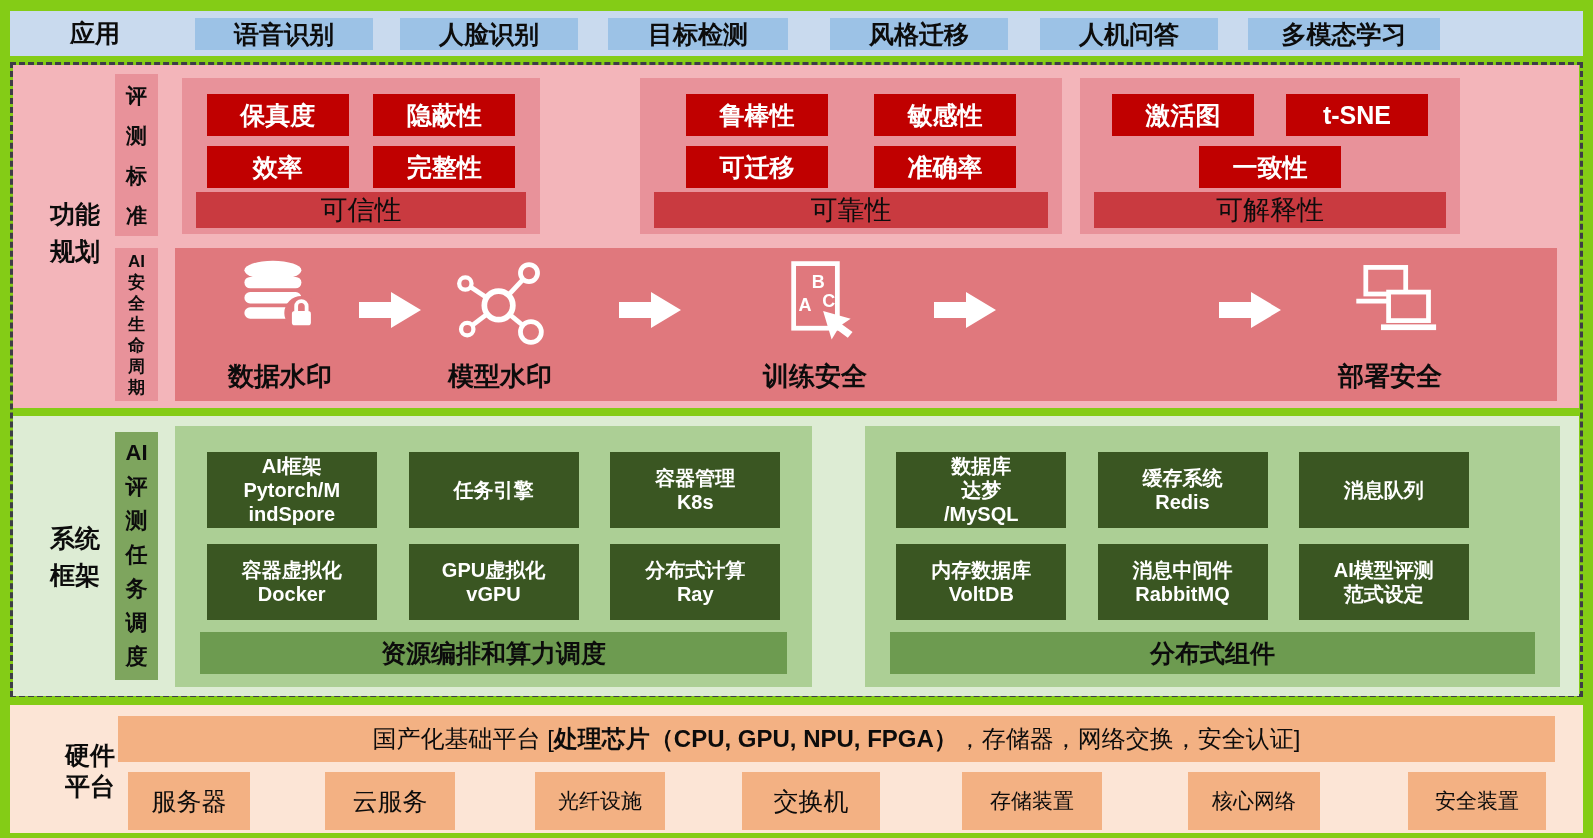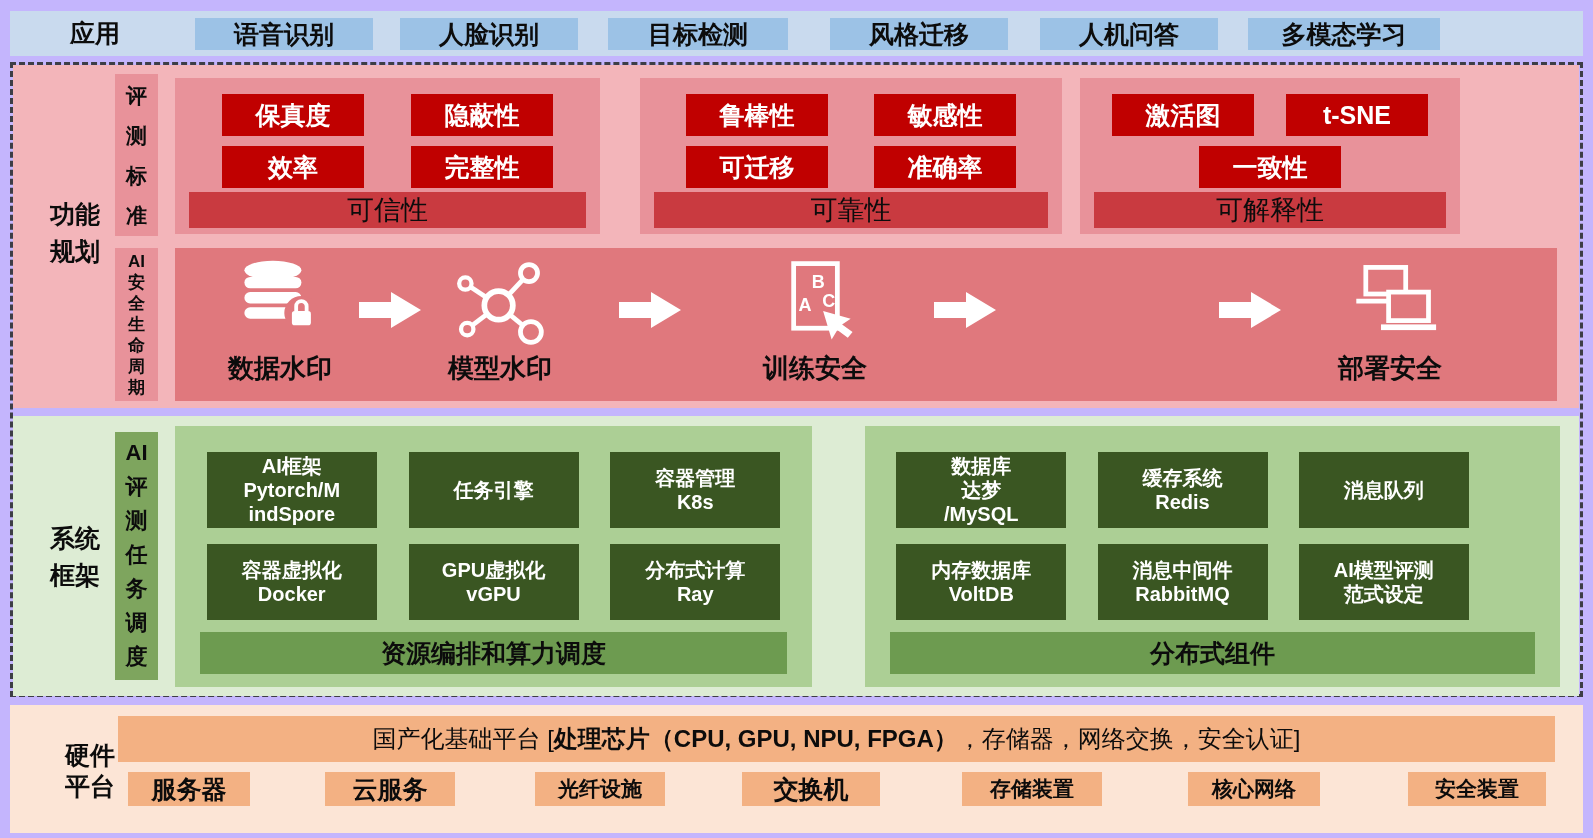--- a/index.html
+++ b/index.html
@@ -1,17 +1,17 @@
 <!DOCTYPE html>
 <html><head>
 <meta charset="utf-8">
 <style>
 *{box-sizing:border-box}
 body{margin:0;background:#fff;font-family:"Liberation Sans","DejaVu Sans",sans-serif;color:#0c0c0c}
-#screen{position:relative;width:1593px;height:838px;background:#c4b5fd;overflow:hidden}
+#screen{position:relative;width:1593px;height:838px;background:#84cc16;overflow:hidden}
 .flexc{display:flex;align-items:center;justify-content:center}
 .b{font-weight:bold}
 .pre{white-space:pre-line}
 .strip{position:absolute;font-weight:bold;text-align:center;white-space:pre-line}
 
 
 .app-band{position:absolute;left:10px;top:11px;width:1573px;height:45px;background:#c9daee}
 .app-label{position:absolute;left:45px;top:0;width:80px;height:45px;font-size:25px}
 .app-box{position:absolute;top:7px;height:32px;background:#9cc2e6;font-size:25px}
 
@@ -23,38 +23,38 @@
 .func-label{position:absolute;left:40px;top:196px;width:70px;height:76px;font-size:25px;line-height:37px;text-align:center}
 .eval-strip{left:115px;top:74px;width:43px;height:162px;background:#e8929a;font-size:21px;line-height:40px;padding-top:2px}
 .crit-panel{position:absolute;top:78px;height:156px;background:#e8929a}
 .crit-row{position:absolute;left:0;width:100%;height:42px;display:flex;justify-content:space-evenly}
 .crit-box{width:142px;height:42px;background:#c00000;color:#fff;font-size:25px;font-weight:bold;display:flex;align-items:center;justify-content:center}
 .crit-bar{position:absolute;left:14px;right:14px;top:114px;height:36px;background:#c93a40;font-size:27px;font-weight:normal;display:flex;align-items:center;justify-content:center}
 .life-strip{left:115px;top:248px;width:43px;height:153px;background:#e8929a;font-size:17px;line-height:21px;padding-top:3px}
 .life-band{position:absolute;left:175px;top:248px;width:1382px;height:153px;background:#e0787d}
 .life-group{position:absolute;top:8px;width:170px;height:142px;display:flex;flex-direction:column;align-items:center}
 .life-icon{width:95px;height:95px}
-.life-label{font-size:26px;font-weight:bold;margin-top:0}
+.life-label{font-size:26px;font-weight:bold;margin-top:8px}
 .life-arrow{position:absolute;top:40px;width:64px;height:44px}
 
 
 .green-bg{position:absolute;left:13px;top:416px;width:1566px;height:280px;background:#ddecd4}
 .sys-label{position:absolute;left:40px;top:520px;width:70px;height:76px;font-size:25px;line-height:37px;text-align:center}
 .task-strip{left:115px;top:432px;width:43px;height:248px;background:#7ea55e;font-size:22px;line-height:34px;padding-top:4px}
 .sys-panel{position:absolute;top:426px;height:261px;background:#accf95}
 .sys-row{position:absolute;left:0;width:100%;height:76px;display:flex;justify-content:space-evenly}
 .pr .sys-row{padding-right:60px}
 .sys-box{width:170px;height:76px;background:#3a5622;color:#fff;font-size:20px;line-height:24px;font-weight:bold;display:flex;align-items:center;justify-content:center;text-align:center}
 .sys-bar{position:absolute;left:25px;right:25px;top:206px;height:42px;background:#6d9b50;font-size:25px;font-weight:bold;display:flex;align-items:center;justify-content:center}
 
 
 .hw-bg{position:absolute;left:10px;top:705px;width:1573px;height:128px;background:#fce5d6}
 .hw-label{position:absolute;left:50px;top:740px;width:80px;height:62px;font-size:25px;line-height:31px;text-align:center}
 .hw-bar{position:absolute;left:118px;top:716px;width:1437px;height:46px;background:#f3b183;font-size:24px;display:flex;align-items:center;justify-content:center;white-space:pre}
-.hw-box{position:absolute;top:772px;height:34px;background:#f3b183;display:flex;align-items:center;justify-content:center;font-weight:700}
+.hw-box{position:absolute;top:772px;height:58px;background:#f3b183;display:flex;align-items:center;justify-content:center;font-weight:400}
 .hw-big{font-size:25px}
 .hw-sm{font-size:21px}
 svg text{font-family:"Liberation Sans","DejaVu Sans",sans-serif}
 </style>
 </head>
 <body>
 
 <div id="screen">
 
   <div class="app-band">
@@ -70,21 +70,21 @@
   <div class="frame"></div>
 
   <div class="pink-bg"></div>
   <div class="func-label b pre">功能
 规划</div>
   <div class="strip eval-strip">评
 测
 标
 准</div>
 
-  <div class="crit-panel" style="left:175px;width:425px">
+  <div class="crit-panel" style="left:182px;width:358px">
     <div class="crit-row" style="top:16px">
       <div class="crit-box">保真度</div>
       <div class="crit-box">隐蔽性</div>
     </div>
     <div class="crit-row" style="top:68px">
       <div class="crit-box">效率</div>
       <div class="crit-box">完整性</div>
     </div>
     <div class="crit-bar">可信性</div>
   </div>

